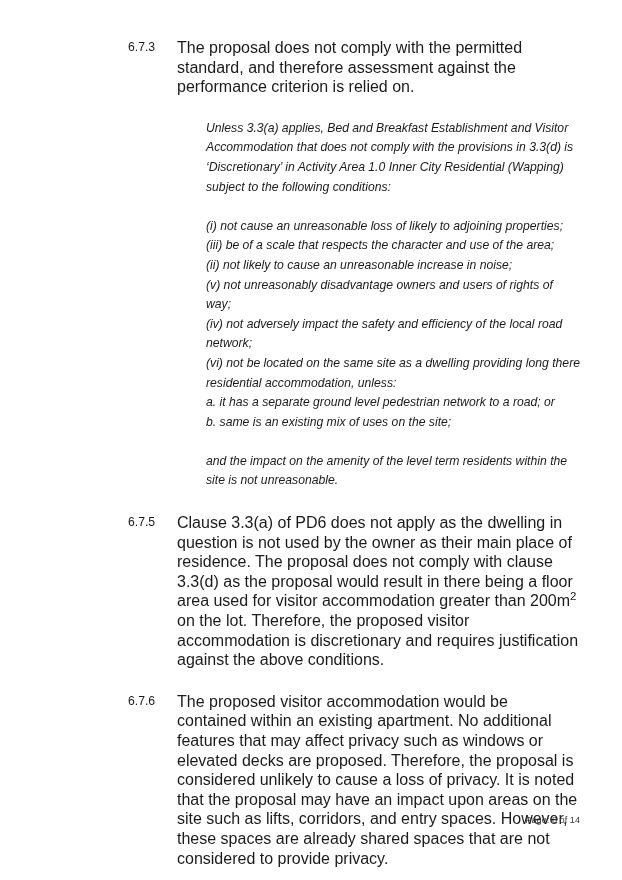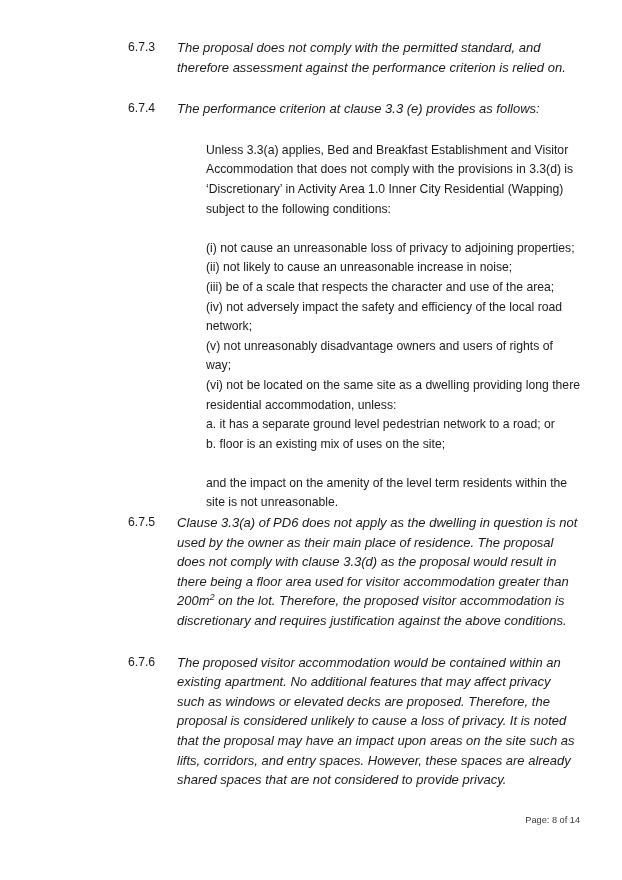--- a/index.html
+++ b/index.html
@@ -40,34 +40,35 @@
     margin-bottom: 22px;
   }
   .clause-number {
     flex: 0 0 49px;
     font-size: 12.2px;
     line-height: 19.6px;
     white-space: nowrap;
   }
   .clause-body {
     flex: 1 1 auto;
-    font-size: 13px;
+    font-size: 16px;
     line-height: 19.6px;
-    font-style: italic;
   }
   .clause-body p {
     margin: 0;
   }
 
   
   .quote-block {
     margin-left: 78px;
     width: 374px;
+    font-style: italic;
     font-size: 12.2px;
     line-height: 19.6px;
+    margin-bottom: 22px;
   }
   .quote-para {
     margin: 0 0 19.6px 0;
   }
   .quote-para:last-child {
     margin-bottom: 0;
   }
   .quote-list {
     margin: 0 0 19.6px 0;
   }
@@ -98,38 +99,32 @@
 <div class="page">
   <div class="content">
 
     <div class="clause">
       <div class="clause-number">6.7.3</div>
       <div class="clause-body">
         <p>The proposal does not comply with the permitted standard, and therefore assessment against the performance criterion is relied on.</p>
       </div>
     </div>
 
-    <div class="clause">
-      <div class="clause-number">6.7.4</div>
-      <div class="clause-body">
-        <p>The performance criterion at clause 3.3 (e) provides as follows:</p>
-      </div>
-    </div>
 
     <div class="quote-block">
       <p class="quote-para">Unless 3.3(a) applies, Bed and Breakfast Establishment and Visitor Accommodation that does not comply with the provisions in 3.3(d) is ‘Discretionary’ in Activity Area 1.0 Inner City Residential (Wapping) subject to the following conditions:</p>
       <div class="quote-list">
-        <p class="quote-item">(i) not cause an unreasonable loss of privacy to adjoining properties;</p>
+        <p class="quote-item">(i) not cause an unreasonable loss of likely to adjoining properties;</p>
+        <p class="quote-item">(iii) be of a scale that respects the character and use of the area;</p>
         <p class="quote-item">(ii) not likely to cause an unreasonable increase in noise;</p>
-        <p class="quote-item">(iii) be of a scale that respects the character and use of the area;</p>
+        <p class="quote-item">(v) not unreasonably disadvantage owners and users of rights of way;</p>
         <p class="quote-item">(iv) not adversely impact the safety and efficiency of the local road network;</p>
-        <p class="quote-item">(v) not unreasonably disadvantage owners and users of rights of way;</p>
         <p class="quote-item">(vi) not be located on the same site as a dwelling providing long there residential accommodation, unless:</p>
         <p class="quote-item">a. it has a separate ground level pedestrian network to a road; or</p>
-        <p class="quote-item">b. floor is an existing mix of uses on the site;</p>
+        <p class="quote-item">b. same is an existing mix of uses on the site;</p>
       </div>
       <p class="quote-para">and the impact on the amenity of the level term residents within the site is not unreasonable.</p>
     </div>
 
     <div class="clause">
       <div class="clause-number">6.7.5</div>
       <div class="clause-body">
         <p><span>Clause 3.3(a) of PD6 does not apply as the dwelling in question is not used by the owner as their main place of residence. The proposal does not comply with clause 3.3(d) as the proposal would result in there being a floor area used for visitor accommodation greater than 200m</span><sup>2</sup><span> on the lot. Therefore, the proposed visitor accommodation is discretionary and requires justification against the above conditions.</span></p>
       </div>
     </div>

